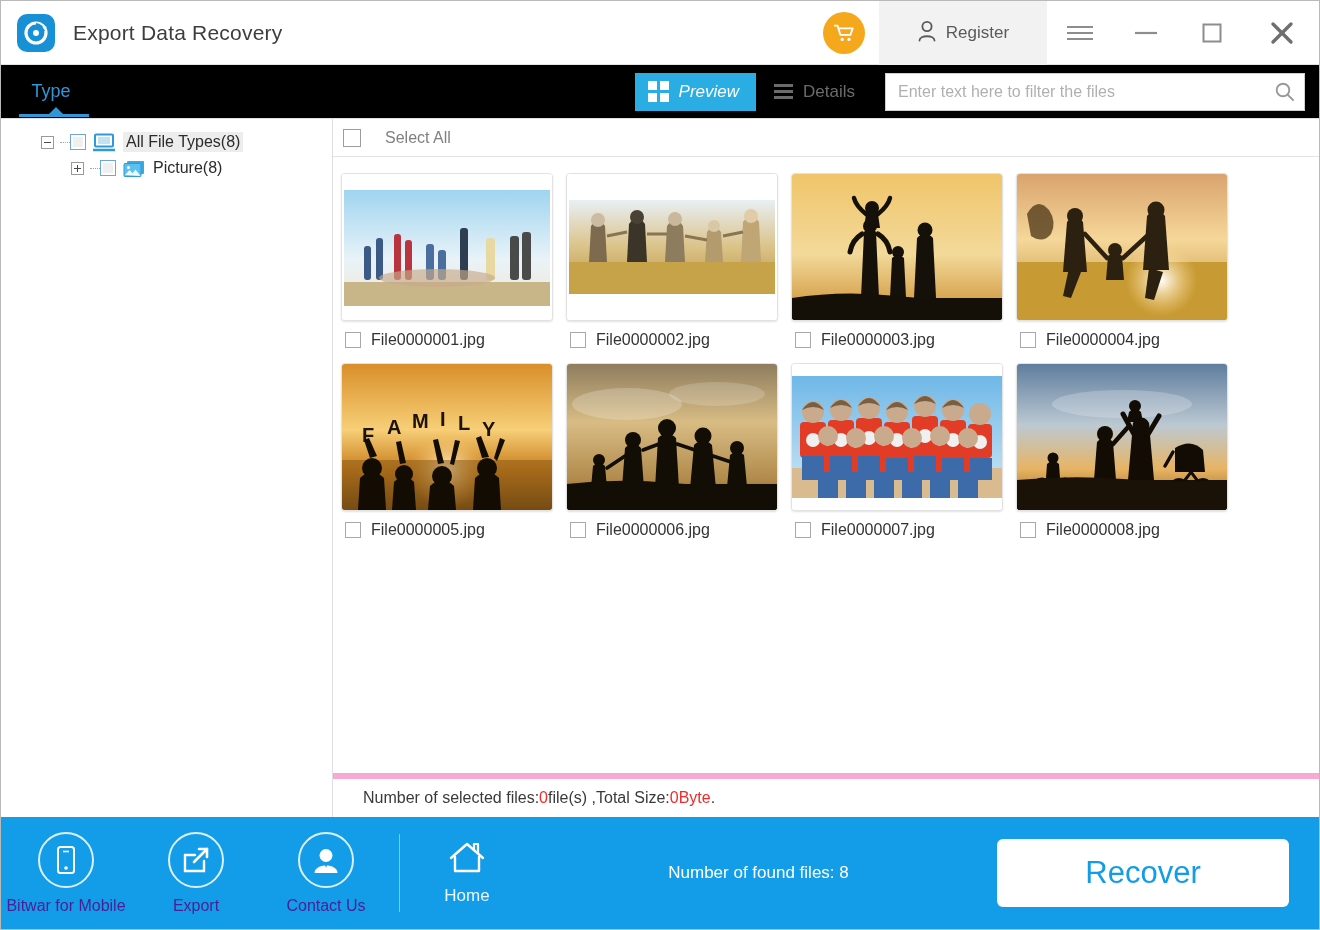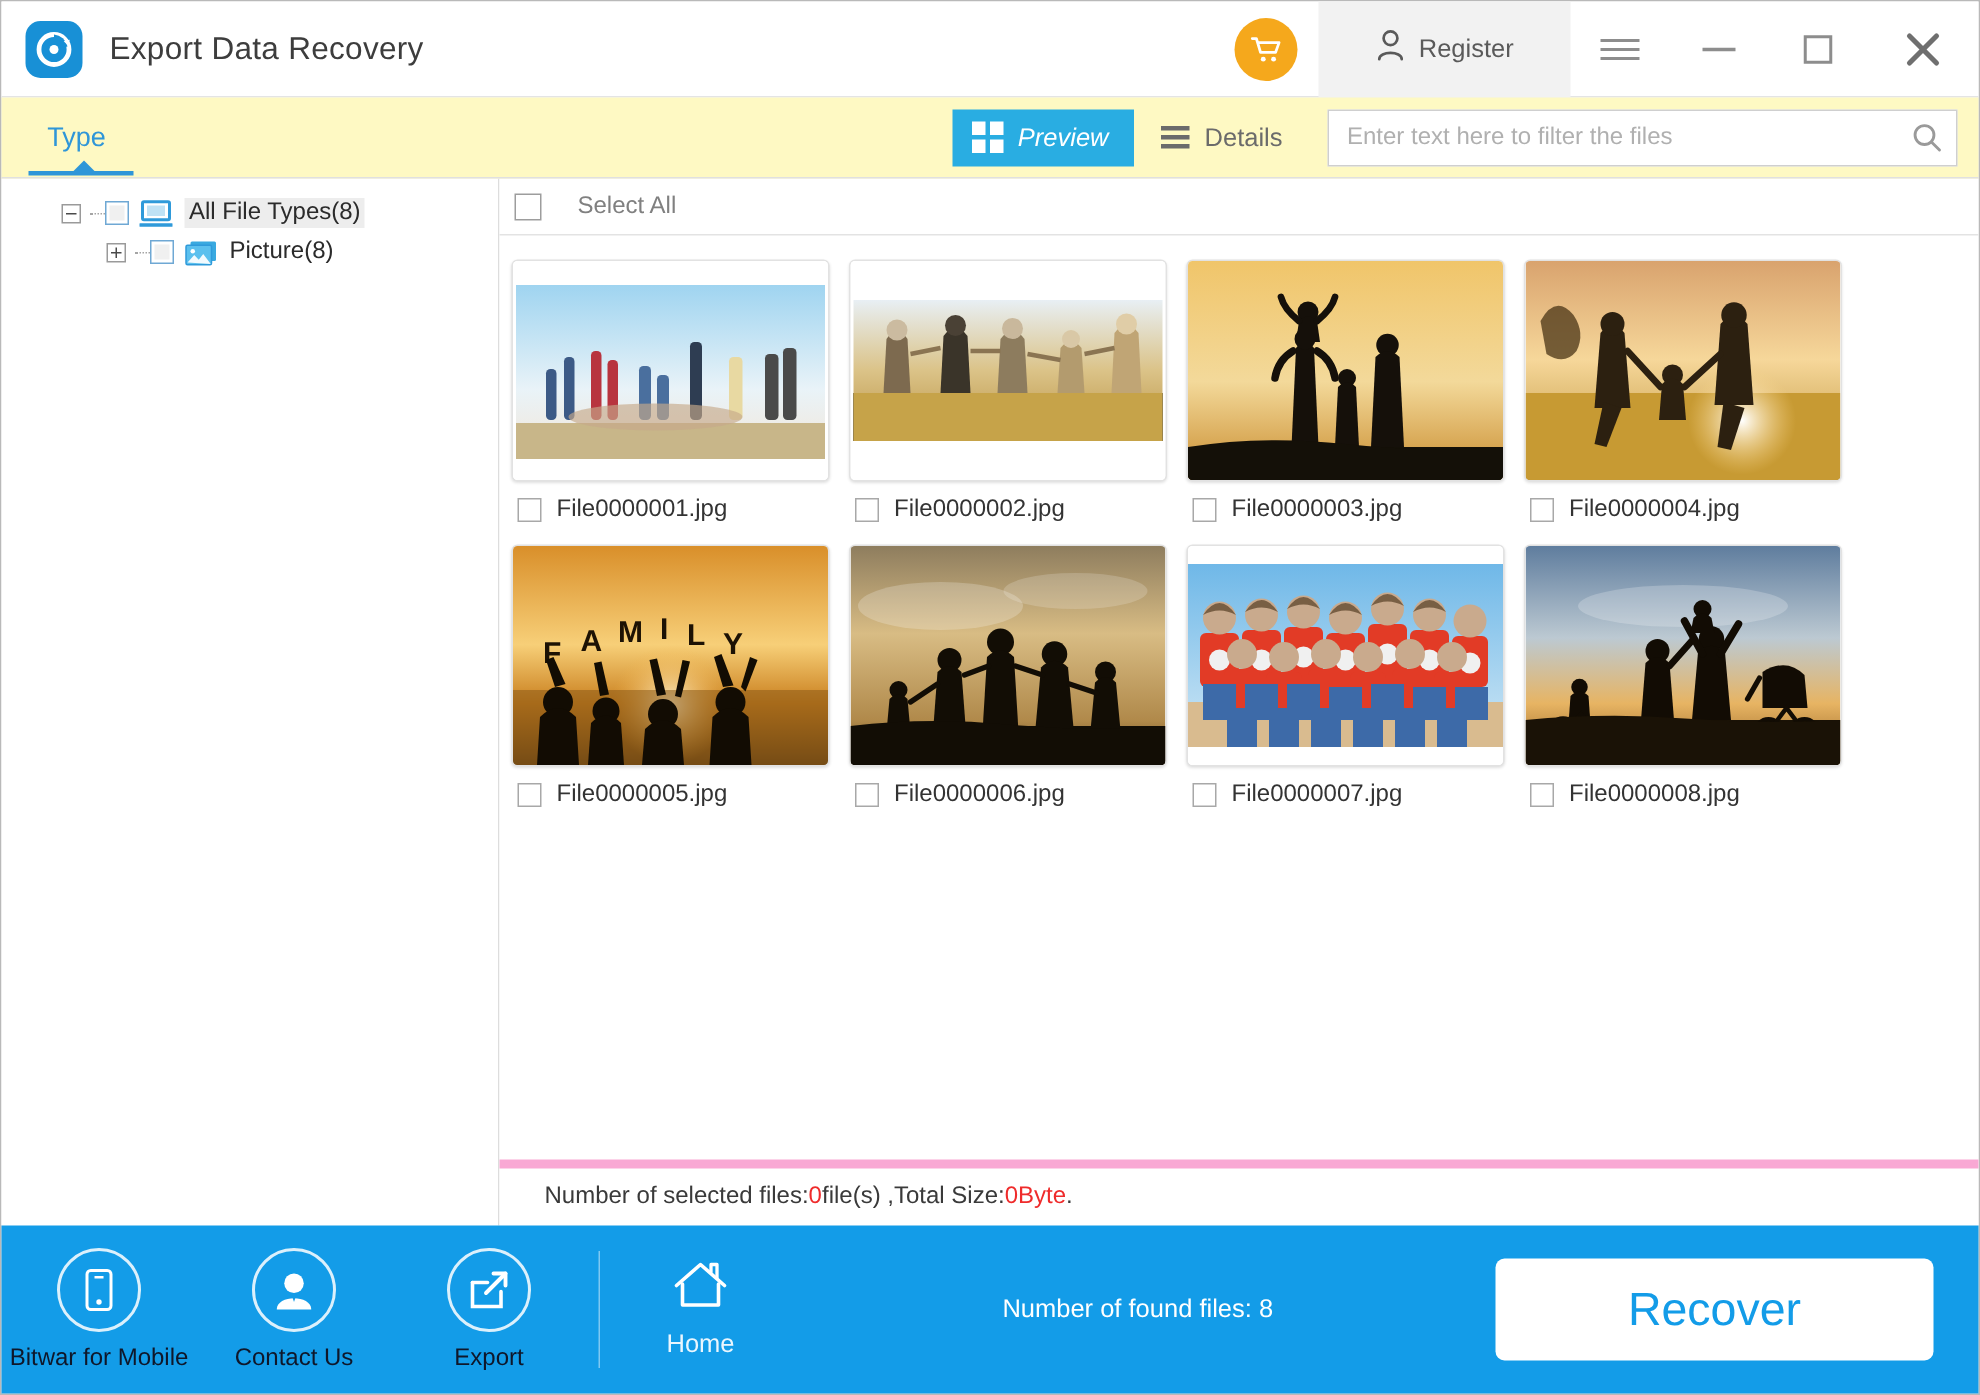--- a/index.html
+++ b/index.html
@@ -54,21 +54,21 @@
     width: 66px; height: 64px;
     display: flex; align-items: center; justify-content: center;
     flex: 0 0 66px;
   }
   .winbtn.close { width: 74px; flex: 0 0 74px; }
 
   
   .toolbar {
     height: 54px; flex: 0 0 54px;
     display: flex; align-items: center;
-    background: #fef9c3;
+    background: #000000;
     border-bottom: 1px solid #e0e0e0;
     position: relative;
   }
   .type-tab {
     width: 92px; height: 54px; margin-left: 4px;
     display: flex; align-items: center; justify-content: center;
     position: relative; flex: 0 0 92px;
   }
   .type-tab .tlabel { font-size: 18px; color: #2f96d8; }
   .type-tab .underline {
@@ -200,21 +200,21 @@
   }
   .circ-btn {
     width: 130px; display: flex; flex-direction: column;
     align-items: center; justify-content: center; flex: 0 0 130px;
   }
   .circ {
     width: 56px; height: 56px; border-radius: 50%;
     border: 2px solid rgba(255,255,255,.85);
     display: flex; align-items: center; justify-content: center;
   }
-  .circ-btn .clabel { margin-top: 9px; font-size: 16px; color: #0f172a; white-space: nowrap; }
+  .circ-btn .clabel { margin-top: 9px; font-size: 16px; color: #4c1d95; white-space: nowrap; }
   .vdivider { width: 1px; height: 78px; background: rgba(255,255,255,.45); margin: 0 14px 0 8px; flex: 0 0 1px; }
   .home-btn {
     width: 106px; display: flex; flex-direction: column;
     align-items: center; justify-content: center; flex: 0 0 106px;
   }
   .home-btn .clabel { margin-top: 7px; font-size: 17px; color: #eaf6fe; }
   .found-text {
     flex: 1 1 auto; text-align: center;
     font-size: 17px; color: #ffffff; white-space: nowrap;
   }
@@ -772,39 +772,39 @@
           <rect x="3" y="2" width="16" height="26" rx="2.5" fill="none" stroke="#ffffff" stroke-width="2"></rect>
           <line x1="8" y1="6.5" x2="14" y2="6.5" stroke="#ffffff" stroke-width="1.6"></line>
           <circle cx="11" cy="23" r="1.8" fill="#ffffff"></circle>
         </svg>
       </span>
       <span class="clabel">Bitwar for Mobile</span>
     </div>
 
     <div class="circ-btn">
       <span class="circ">
-        <svg width="30" height="30" viewBox="0 0 30 30">
-          <circle cx="15" cy="10.5" r="6.5" fill="#ffffff"></circle>
-          <path d="M3.5 28 C3.5 18 26.5 18 26.5 28 Z" fill="#ffffff"></path>
-          <path d="M13 17 l2 6 2 -6 z" fill="#139ce8"></path>
-        </svg>
-      </span>
-      <span class="clabel">Contact Us</span>
-    </div>
-
-    <div class="circ-btn">
-      <span class="circ">
         <svg width="28" height="28" viewBox="0 0 28 28">
           <path d="M3 9 L3 25 L22 25 L22 15" fill="none" stroke="#ffffff" stroke-width="2.4" stroke-linecap="round"></path>
           <path d="M3 9 L13 9" fill="none" stroke="#ffffff" stroke-width="2.4" stroke-linecap="round"></path>
           <path d="M12 16 L25 3" stroke="#ffffff" stroke-width="2.6" stroke-linecap="round"></path>
           <path d="M17 3 L25 3 L25 11" fill="none" stroke="#ffffff" stroke-width="2.6" stroke-linecap="round" stroke-linejoin="round"></path>
         </svg>
       </span>
       <span class="clabel">Export</span>
+    </div>
+
+    <div class="circ-btn">
+      <span class="circ">
+        <svg width="30" height="30" viewBox="0 0 30 30">
+          <circle cx="15" cy="10.5" r="6.5" fill="#ffffff"></circle>
+          <path d="M3.5 28 C3.5 18 26.5 18 26.5 28 Z" fill="#ffffff"></path>
+          <path d="M13 17 l2 6 2 -6 z" fill="#139ce8"></path>
+        </svg>
+      </span>
+      <span class="clabel">Contact Us</span>
     </div>
 
     <div class="vdivider"></div>
 
     <div class="home-btn">
       <span>
         <svg width="40" height="34" viewBox="0 0 40 34">
           <path d="M4 17 L20 3 L36 17" fill="none" stroke="#ffffff" stroke-width="2.4" stroke-linecap="round" stroke-linejoin="round"></path>
           <path d="M8 16 L8 30 L32 30 L32 16" fill="none" stroke="#ffffff" stroke-width="2.4" stroke-linecap="round" stroke-linejoin="round"></path>
           <path d="M27 8 L27 3 L31 3 L31 12" fill="none" stroke="#ffffff" stroke-width="2.2" stroke-linecap="round" stroke-linejoin="round"></path>

